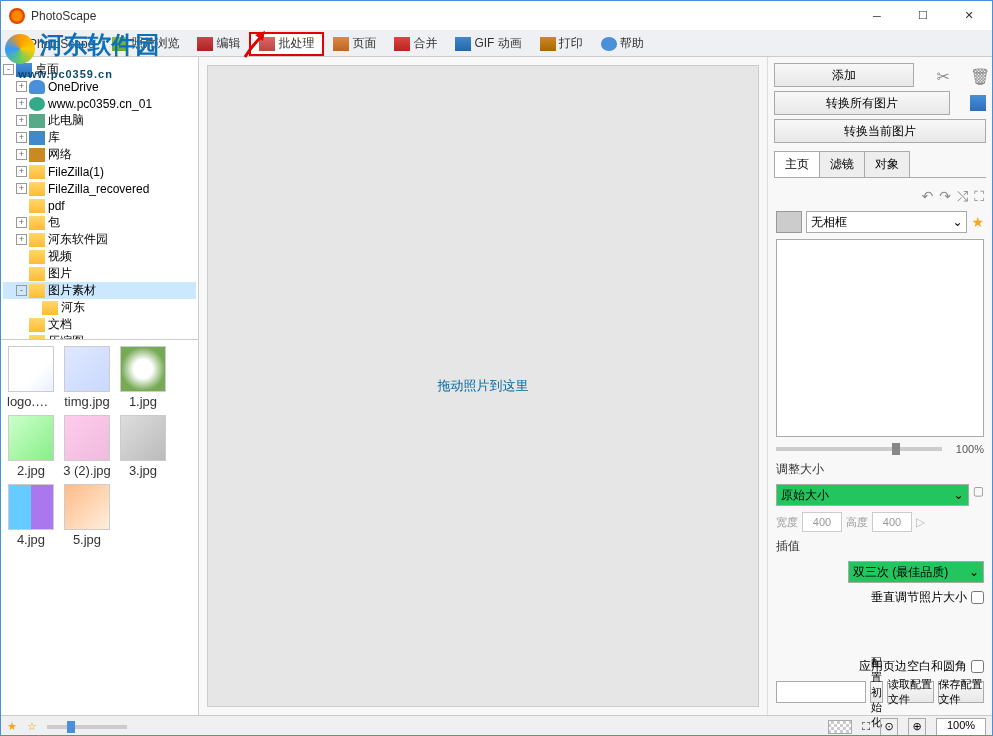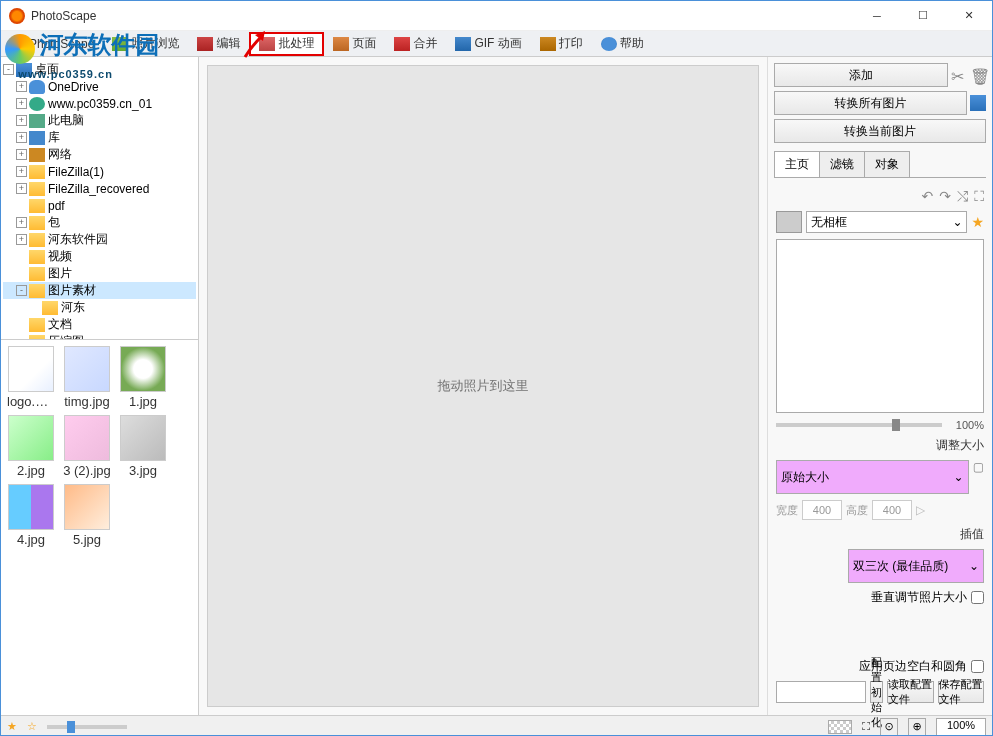--- a/index.html
+++ b/index.html
@@ -62,26 +62,26 @@
 .thumb .img.t3 { background: linear-gradient(135deg,#cfc,#8e8); }
 .thumb .img.t4 { background: linear-gradient(135deg,#fce,#ebd); }
 .thumb .img.t5 { background: linear-gradient(135deg,#ddd,#bbb); }
 .thumb .img.t6 { background: linear-gradient(90deg,#6cf 50%,#a7e 50%); }
 .thumb .img.t7 { background: linear-gradient(135deg,#fb8,#fed); }
 .thumb .label { font-size: 13px; color: #333; margin-top: 2px; white-space: nowrap; overflow: hidden; text-overflow: ellipsis; max-width: 48px; }
 
 
 .center { flex: 1; display: flex; flex-direction: column; background: #f8f8f8; }
 .canvas { flex: 1; margin: 8px; background: repeating-conic-gradient(#ddd 0% 25%, #eee 0% 50%) 50% / 16px 16px; background-color: #e8e8e8; display: flex; align-items: center; justify-content: center; border: 1px solid #ccc; background: #e6e6e6; }
-.canvas .placeholder { font-size: 13px; color: #737373; }
+.canvas .placeholder { font-size: 13px; color: #0369a1; }
 
 
 .right-panel { width: 225px; padding: 6px; background: #f8f8f8; border-left: 1px solid #ddd; display: flex; flex-direction: column; gap: 4px; }
 .right-panel .btn { height: 24px; background: linear-gradient(#f8f8f8,#e8e8e8); border: 1px solid #aaa; font-size: 12px; display: flex; align-items: center; justify-content: center; }
-.btn-row { display: flex; gap: 3px; align-items: center; }
+.btn-row { display: flex; gap: 20px; align-items: center; text-align: right; }
 .btn-row .btn { flex: 1; }
 .side-icon { width: 16px; height: 16px; display: inline-block; }
 .ico-scissors { color: #888; }
 .ico-trash { color: #888; }
 .ico-list { background: linear-gradient(#4a90d9,#2a70b9); }
 
 .sub-tabs { display: flex; margin-top: 4px; border-bottom: 1px solid #aaa; }
 .sub-tabs .stab { padding: 4px 10px; font-size: 12px; border: 1px solid #aaa; border-bottom: none; background: #eee; margin-right: -1px; }
 .sub-tabs .stab.active { background: #fff; }
 
@@ -89,25 +89,25 @@
 .row-icons { display: flex; justify-content: flex-end; gap: 6px; color: #888; font-size: 14px; }
 .frame-row { display: flex; align-items: center; gap: 4px; }
 .frame-preview { width: 26px; height: 22px; background: #ccc; border: 1px solid #999; }
 .frame-select { flex: 1; height: 22px; border: 1px solid #aaa; background: #fff; padding: 0 4px; display: flex; align-items: center; justify-content: space-between; }
 .star { color: #f5a623; font-size: 14px; }
 .mini-input { height: 18px; border: 1px solid #aaa; background: #fff; flex: 1; }
 .slider-row { display: flex; align-items: center; gap: 6px; }
 .slider-row .track { flex: 1; height: 4px; background: #ccc; position: relative; }
 .slider-row .thumb-s { position: absolute; top: -4px; left: 70%; width: 8px; height: 12px; background: #888; }
 .slider-row .val { font-size: 11px; color: #555; width: 36px; text-align: right;}
-.section-label { text-align: right; font-size: 12px; color: #333; }
+.section-label { font-size: 12px; color: #333; }
 .size-row { display: flex; gap: 4px; align-items: center; }
 .size-row label { font-size: 11px; color: #999; }
 .size-row input { width: 40px; height: 20px; border: 1px solid #ccc; text-align: center; font-size: 11px; background: #fff; color: #999; }
-.select-full { height: 22px; border: 1px solid #aaa; background: #f0abfc; display: flex; align-items: center; padding: 16px 4px; justify-content: space-between; font-size: 12px; }
+.select-full { height: 22px; border: 1px solid #aaa; background: #22c55e; display: flex; align-items: center; padding: 4px 4px; justify-content: space-between; font-size: 12px; }
 .check-row { display: flex; justify-content: flex-end; align-items: center; gap: 4px; font-size: 12px; }
 .check-row input { width: 13px; height: 13px; }
 .bottom-btns { margin-top: auto; display: flex; flex-direction: row; gap: 4px; }
 .bottom-btns .brow { display: flex; gap: 4px; }
 .bottom-btns .brow .btn { flex: 1; font-size: 11px; height: 22px; }
 .bottom-btns .brow .empty-box { width: 90px; height: 22px; border: 1px solid #aaa; background: #fff; }
 
 
 .statusbar { height: 22px; background: #f0f0f0; border-top: 1px solid #ccc; display: flex; align-items: center; padding: 0 6px; font-size: 11px; gap: 10px; }
 .statusbar .stars { color: #f5a623; }

